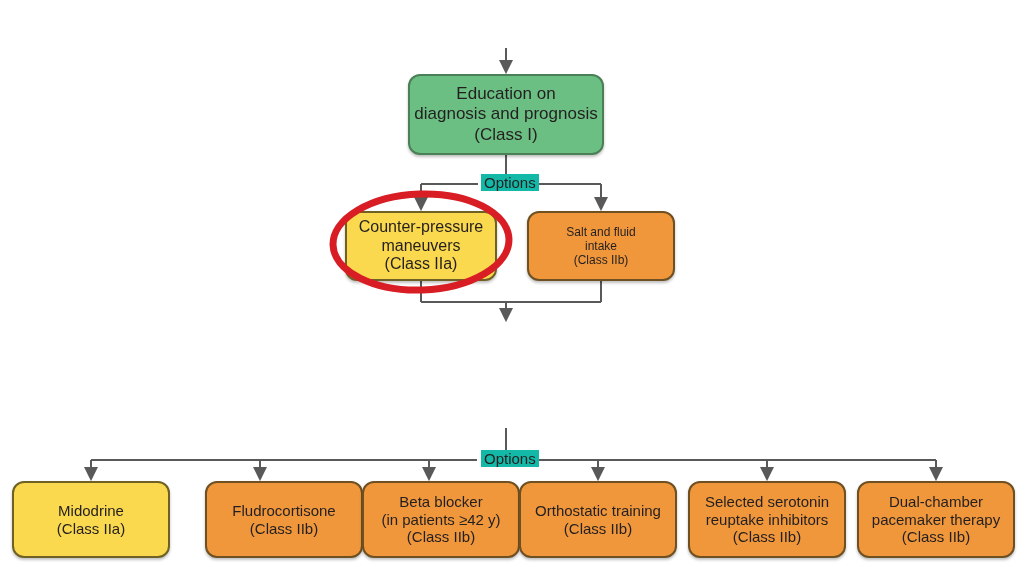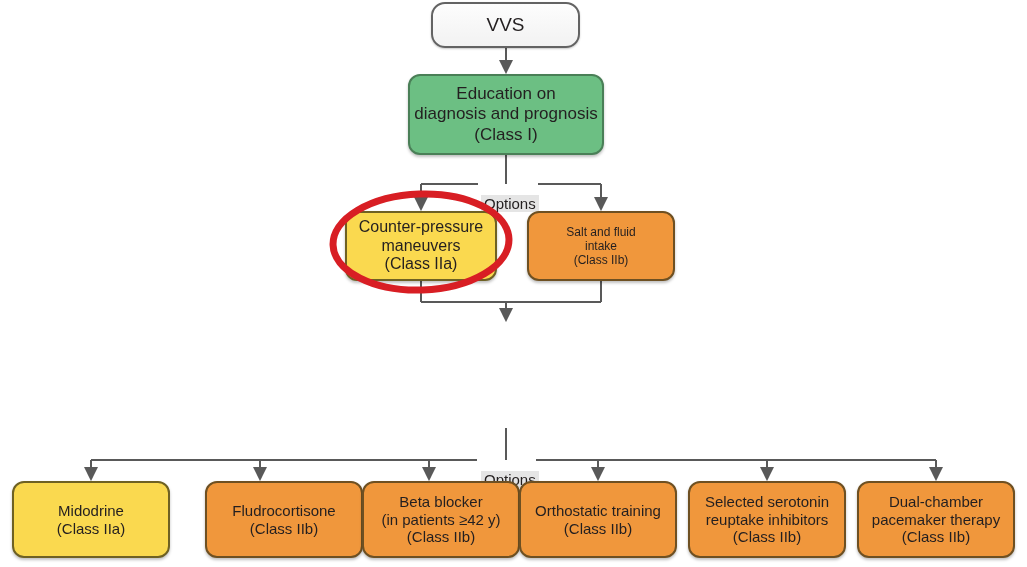--- a/index.html
+++ b/index.html
@@ -62,24 +62,23 @@
   .diamond-wrap .label{
     position:absolute;left:0;top:0;width:100%;height:100%;
     display:flex;align-items:center;justify-content:center;
     font-size:17px;color:#231f20;
   }
 
   .edge-label{
     position:absolute;
     font-size:15px;
     color:#231f20;
-    background:#e5e5e5;
+    background:#14b8a6;
     padding:0 3px;
     white-space:nowrap;
-    margin-top:21px;
   }
 
   .annot-ellipse{position:absolute;pointer-events:none;}
 </style>
 </head>
 <body>
 
 <div id="stage">
 
   <svg class="connectors" viewBox="0 0 1027 567">
@@ -112,23 +111,20 @@
 
       <line x1="91" y1="460" x2="91" y2="479" marker-end="url(#arrow)"></line>
       <line x1="260" y1="460" x2="260" y2="479" marker-end="url(#arrow)"></line>
       <line x1="429" y1="460" x2="429" y2="479" marker-end="url(#arrow)"></line>
       <line x1="598" y1="460" x2="598" y2="479" marker-end="url(#arrow)"></line>
       <line x1="767" y1="460" x2="767" y2="479" marker-end="url(#arrow)"></line>
       <line x1="936" y1="460" x2="936" y2="479" marker-end="url(#arrow)"></line>
     </g>
   </svg>
 
-  <div class="node start" style="left:431px;top:2px;width:149px;height:46px;">
-    <span class="txt">VVS</span>
-  </div>
 
   <div class="node green" style="left:408px;top:74px;width:196px;height:81px;">
     <span class="txt">
       <span>Education on</span><br>
       <span>diagnosis and prognosis</span><br>
       <span>(Class I)</span>
     </span>
   </div>
 
   <div class="edge-label" style="left:481px;top:174px;">Options</div>

